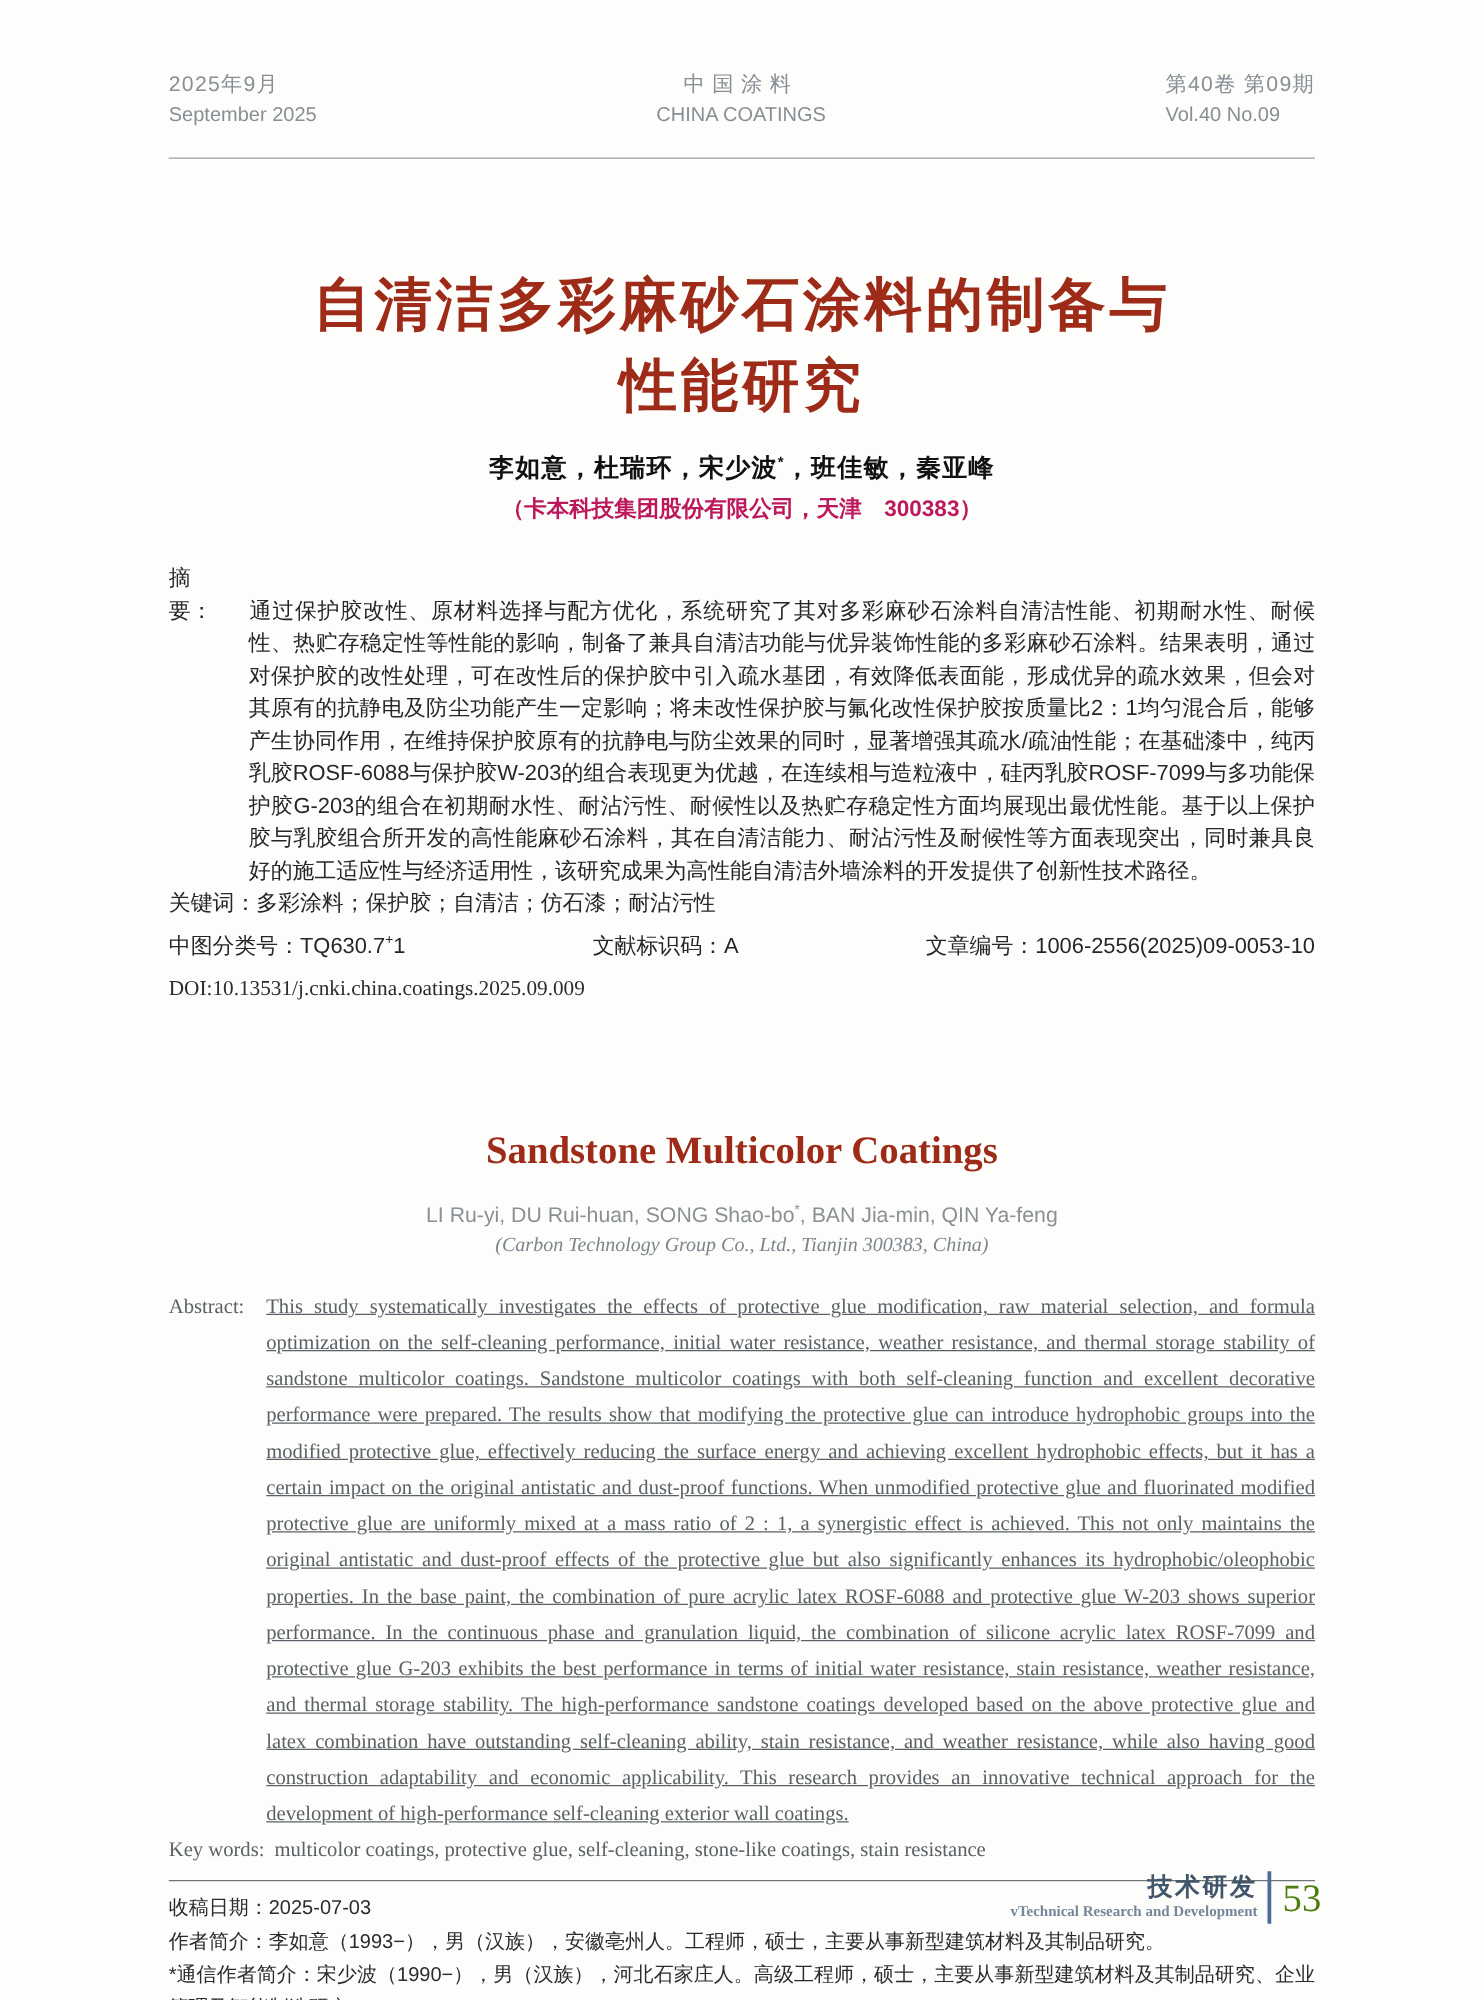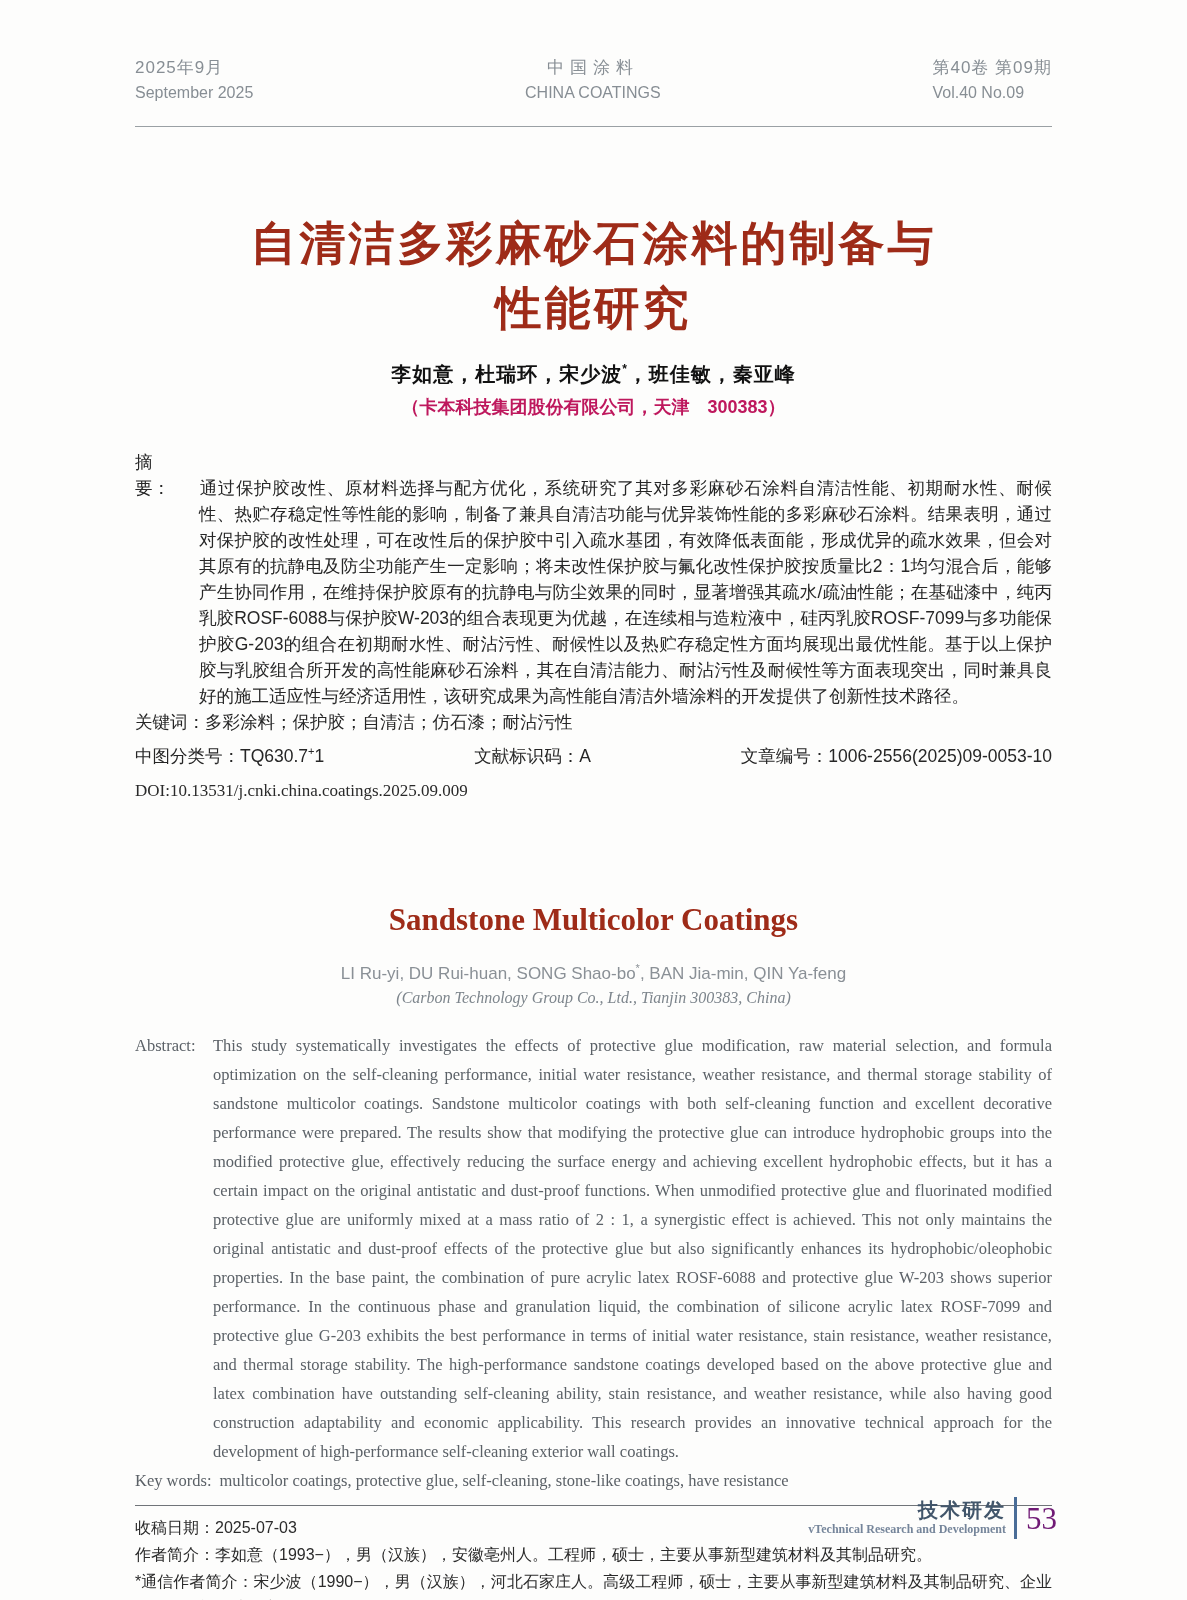--- a/index.html
+++ b/index.html
@@ -79,21 +79,21 @@
   .pfooter{position:absolute;top:1497px;right:130px;display:flex;align-items:center;}
   .pfooter .txt{text-align:right;margin-right:8px;}
   .pfooter .sec-zh{font-size:20px;font-weight:bold;color:#42566b;letter-spacing:2px;line-height:1.2;}
   .pfooter .sec-en{
     font-size:12px;font-weight:bold;color:#75859a;
     font-family:"Liberation Serif","DejaVu Serif",serif;line-height:1.3;
   }
   .pfooter .bar{width:3px;height:42px;background:#4a6d97;margin-right:9px;}
   .pfooter .pnum{
     font-family:"Liberation Serif","DejaVu Serif",serif;
-    font-size:31px;color:#701a75;line-height:1;
+    font-size:31px;color:#4d7c0f;line-height:1;
   }
 </style>
 </head>
 <body>
 
 <div class="page">
   <div class="content">
 
     <div class="jheader">
       <div class="cell l">
@@ -139,26 +139,26 @@
     <h2 class="title-en" style="margin-bottom:0;">
       <br>
       <span>Sandstone Multicolor Coatings</span>
     </h2>
 
     <div class="authors-en">
       <span>LI Ru-yi, DU Rui-huan, SONG Shao-bo</span><sup>*</sup><span>, BAN Jia-min, QIN Ya-feng</span>
     </div>
     <div class="affil-en">(Carbon Technology Group Co., Ltd., Tianjin 300383, China)</div>
 
-    <p class="abs-en" style="margin-bottom:0;">
+    <p class="abs-en" style="margin-bottom:0;text-decoration:underline;">
       <span class="hang">Abstract:</span><span>This study systematically investigates the effects of protective glue modification, raw material selection, and formula optimization on the self-cleaning performance, initial water resistance, weather resistance, and thermal storage stability of sandstone multicolor coatings. Sandstone multicolor coatings with both self-cleaning function and excellent decorative performance were prepared. The results show that modifying the protective glue can introduce hydrophobic groups into the modified protective glue, effectively reducing the surface energy and achieving excellent hydrophobic effects, but it has a certain impact on the original antistatic and dust-proof functions. When unmodified protective glue and fluorinated modified protective glue are uniformly mixed at a mass ratio of 2 : 1, a synergistic effect is achieved. This not only maintains the original antistatic and dust-proof effects of the protective glue but also significantly enhances its hydrophobic/oleophobic properties. In the base paint, the combination of pure acrylic latex ROSF-6088 and protective glue W-203 shows superior performance. In the continuous phase and granulation liquid, the combination of silicone acrylic latex ROSF-7099 and protective glue G-203 exhibits the best performance in terms of initial water resistance, stain resistance, weather resistance, and thermal storage stability. The high-performance sandstone coatings developed based on the above protective glue and latex combination have outstanding self-cleaning ability, stain resistance, and weather resistance, while also having good construction adaptability and economic applicability. This research provides an innovative technical approach for the development of high-performance self-cleaning exterior wall coatings.</span>
     </p>
 
     <p class="kw-en" style="margin-top:0;margin-bottom:0;">
-      <span class="hang">Key words:</span><span>multicolor coatings, protective glue, self-cleaning, stone-like coatings, have resistance</span>
+      <span class="hang">Key words:</span><span>multicolor coatings, protective glue, self-cleaning, stone-like coatings, stain resistance</span>
     </p>
 
     <hr class="foot-rule">
 
     <div class="footnotes">
       <p>收稿日期：2025-07-03</p>
       <p>作者简介：李如意（1993−），男（汉族），安徽亳州人。工程师，硕士，主要从事新型建筑材料及其制品研究。</p>
       <p>*通信作者简介：宋少波（1990−），男（汉族），河北石家庄人。高级工程师，硕士，主要从事新型建筑材料及其制品研究、企业管理及智能制造研究。</p>
     </div>
 

